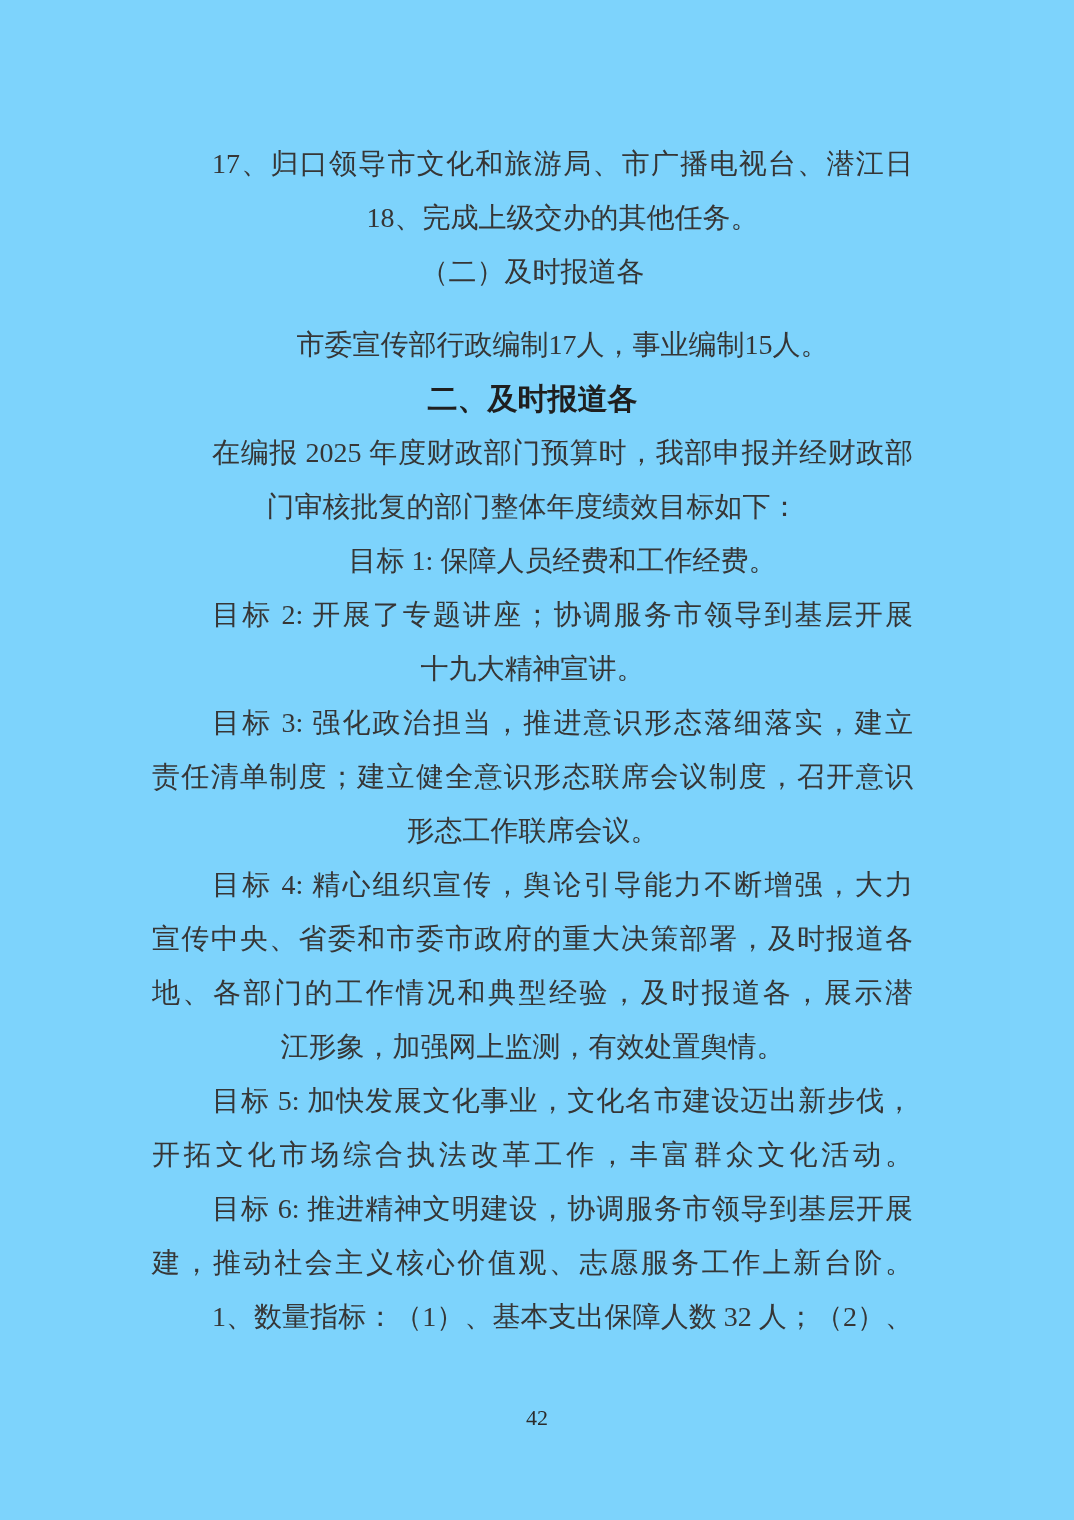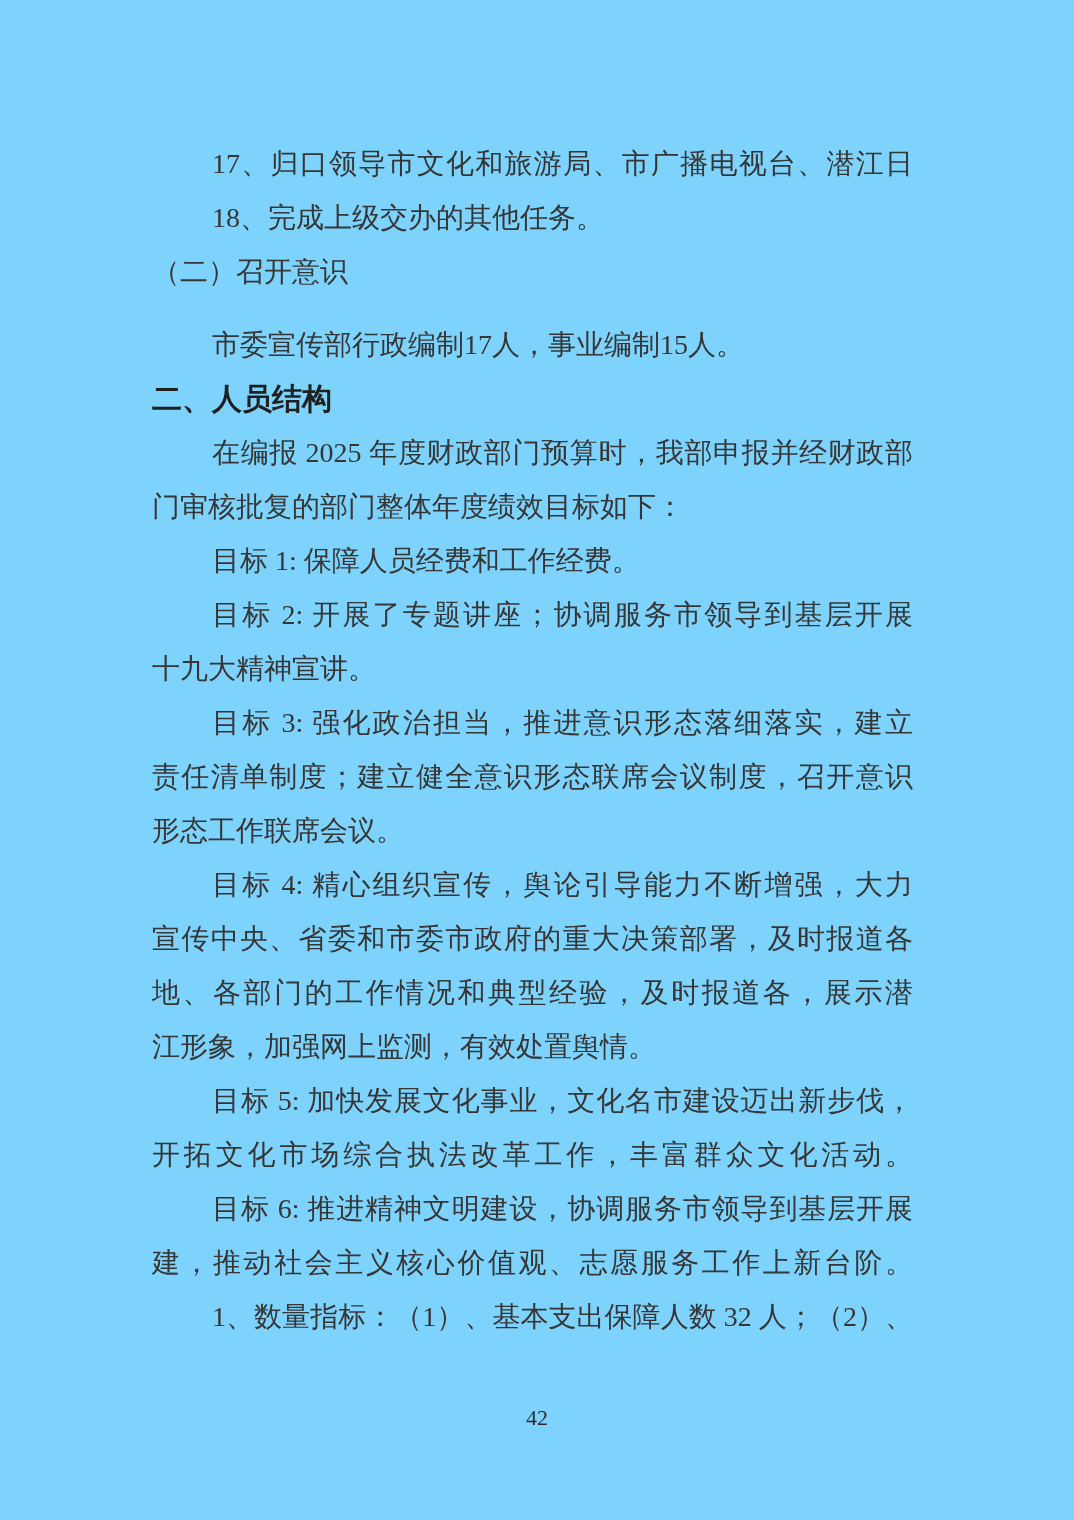--- a/index.html
+++ b/index.html
@@ -22,20 +22,21 @@
     top: 137px;
     width: 761px;
   }
   .ln {
     margin: 0;
     height: 54px;
     line-height: 54px;
     font-size: 28px;
     white-space: nowrap;
     font-weight: 400;
+    text-align: center;
   }
   .ln.justify {
     text-align: justify;
     text-align-last: justify;
   }
   .ln.indent {
     text-indent: 60px;
   }
   .ln.gap-before {
     margin-top: 19px;
@@ -57,23 +58,23 @@
     color: #2b2b2b;
   }
 </style>
 </head>
 <body>
 
 <div class="page">
   <main class="content">
     <p class="ln indent justify">17、归口领导市文化和旅游局、市广播电视台、潜江日</p>
     <p class="ln indent">18、完成上级交办的其他任务。</p>
-    <p class="ln">（二）召开意识</p>
+    <p class="ln">（二）及时报道各</p>
     <p class="ln indent gap-before">市委宣传部行政编制17人，事业编制15人。</p>
-    <p class="ln heading">二、人员结构</p>
+    <p class="ln heading">二、及时报道各</p>
     <p class="ln indent justify">在编报 2025 年度财政部门预算时，我部申报并经财政部</p>
     <p class="ln">门审核批复的部门整体年度绩效目标如下：</p>
     <p class="ln indent">目标 1: 保障人员经费和工作经费。</p>
     <p class="ln indent justify">目标 2: 开展了专题讲座；协调服务市领导到基层开展</p>
     <p class="ln">十九大精神宣讲。</p>
     <p class="ln indent justify">目标 3: 强化政治担当，推进意识形态落细落实，建立</p>
     <p class="ln justify">责任清单制度；建立健全意识形态联席会议制度，召开意识</p>
     <p class="ln">形态工作联席会议。</p>
     <p class="ln indent justify">目标 4: 精心组织宣传，舆论引导能力不断增强，大力</p>
     <p class="ln justify">宣传中央、省委和市委市政府的重大决策部署，及时报道各</p>

